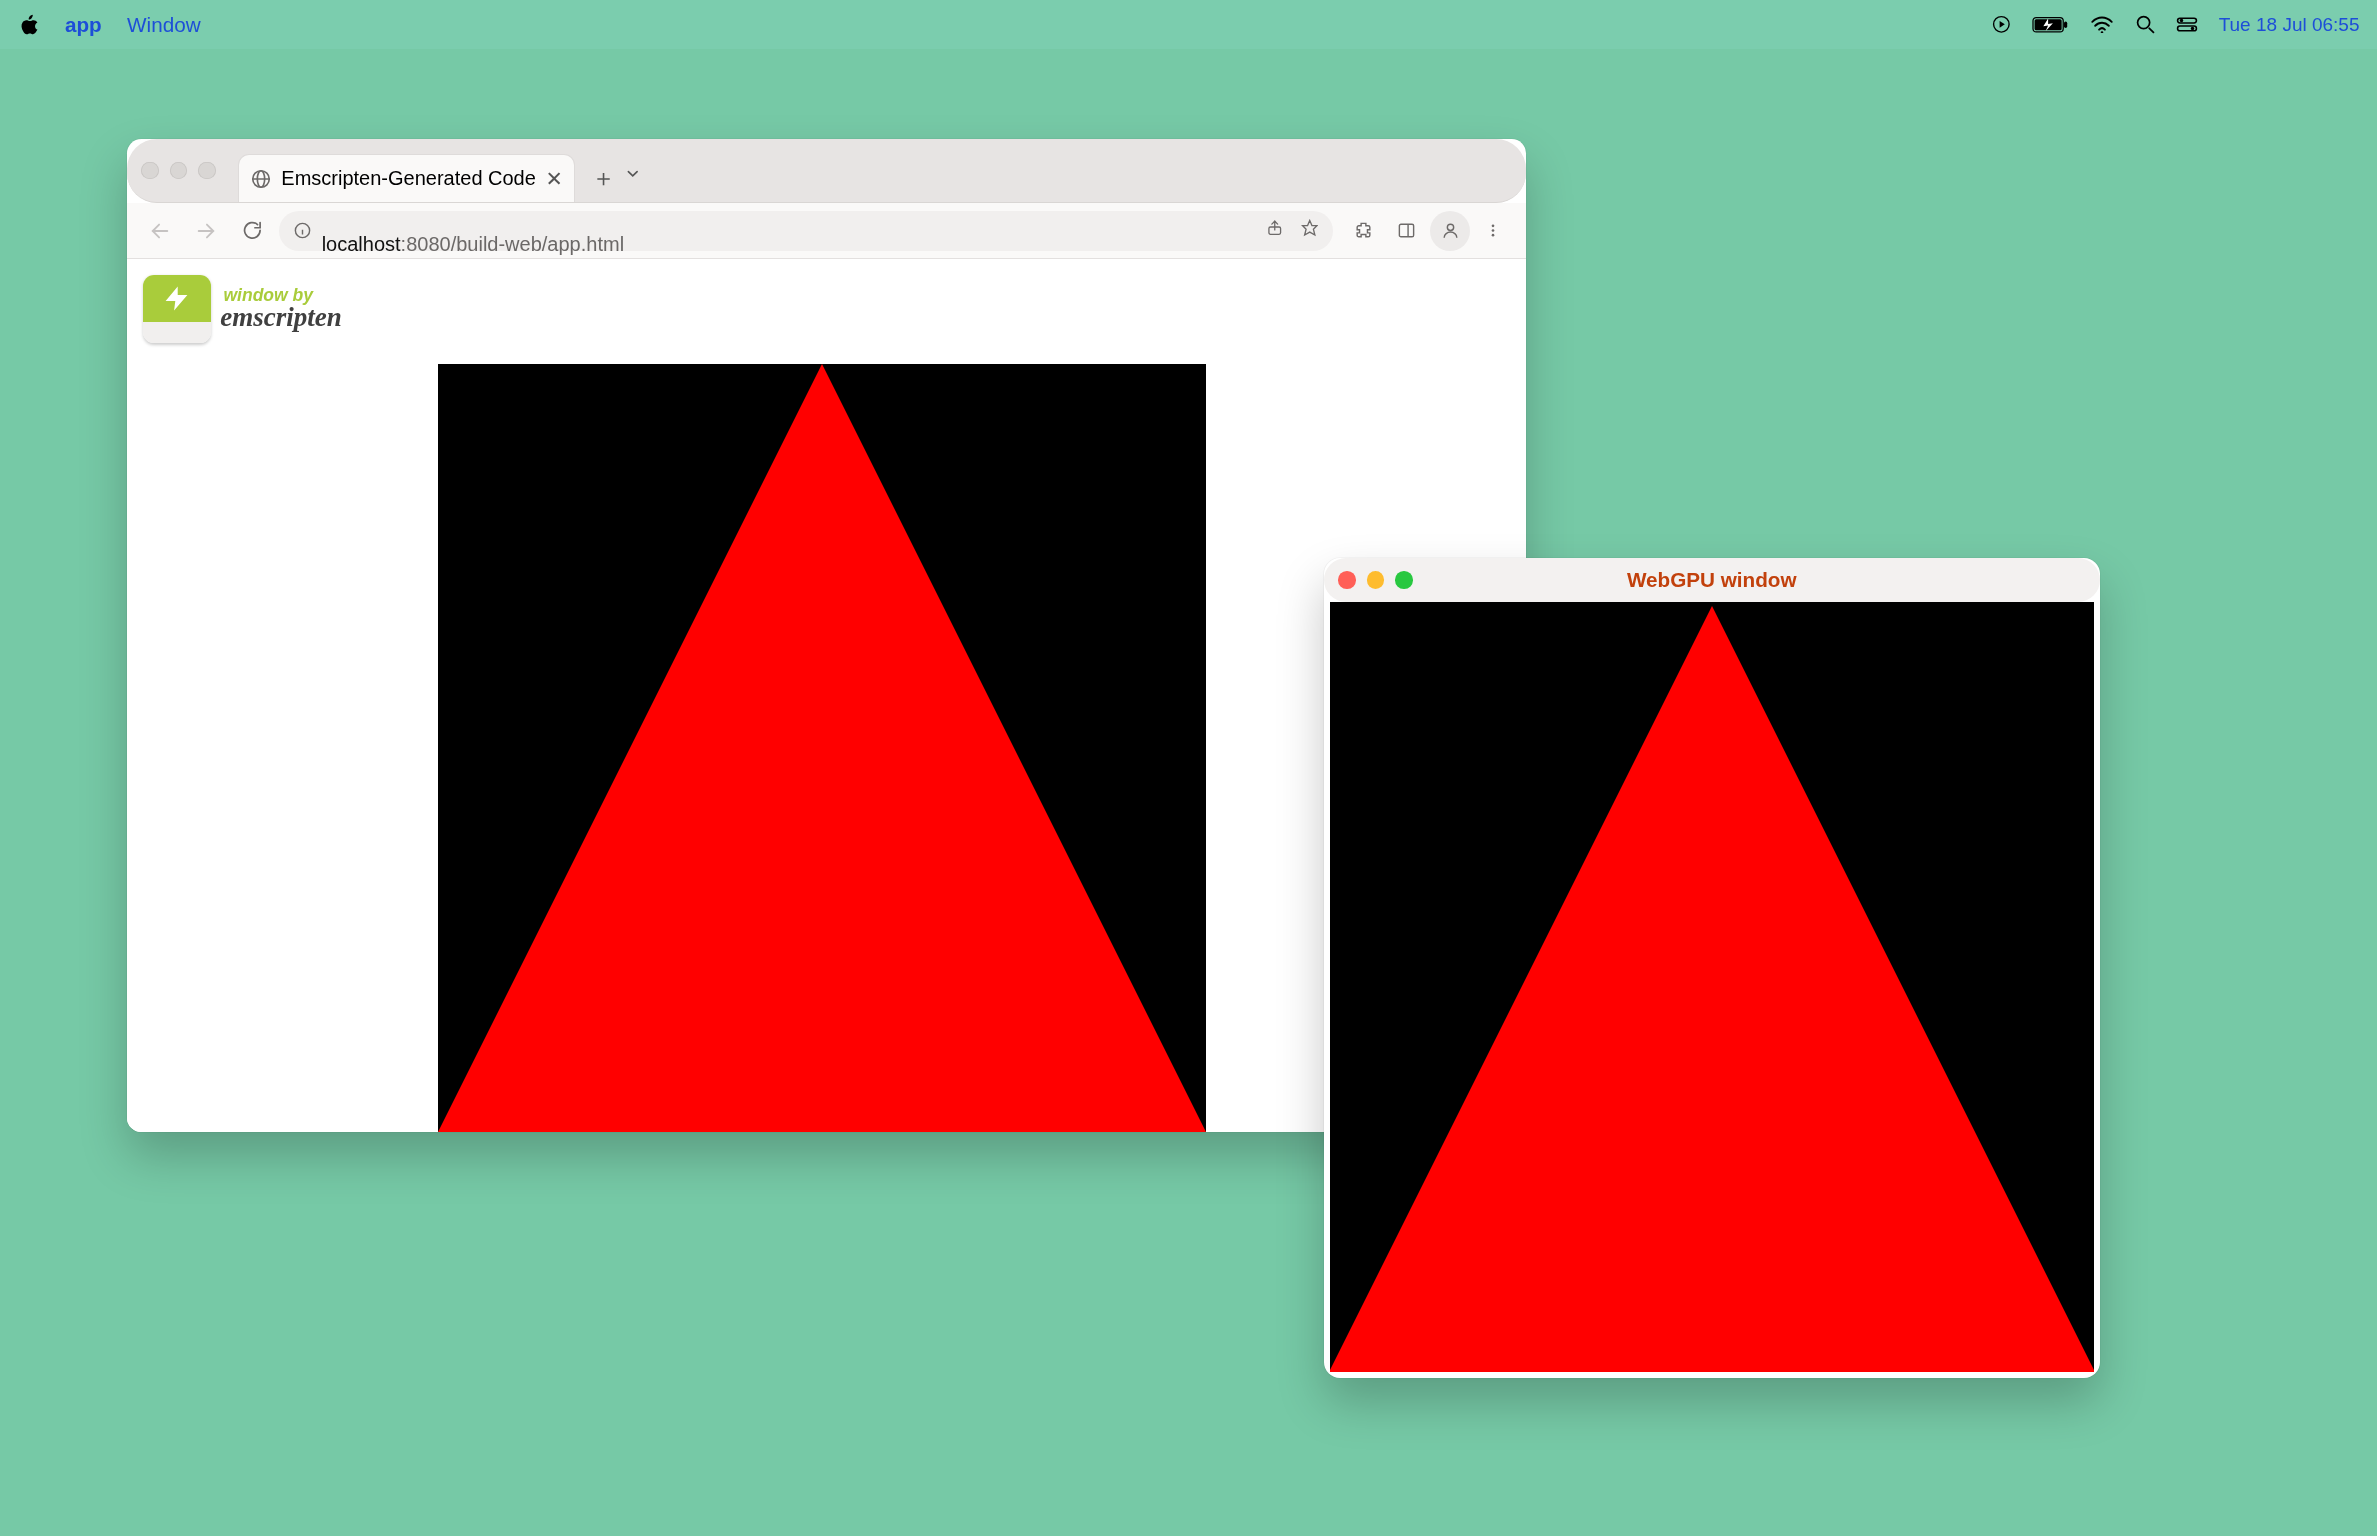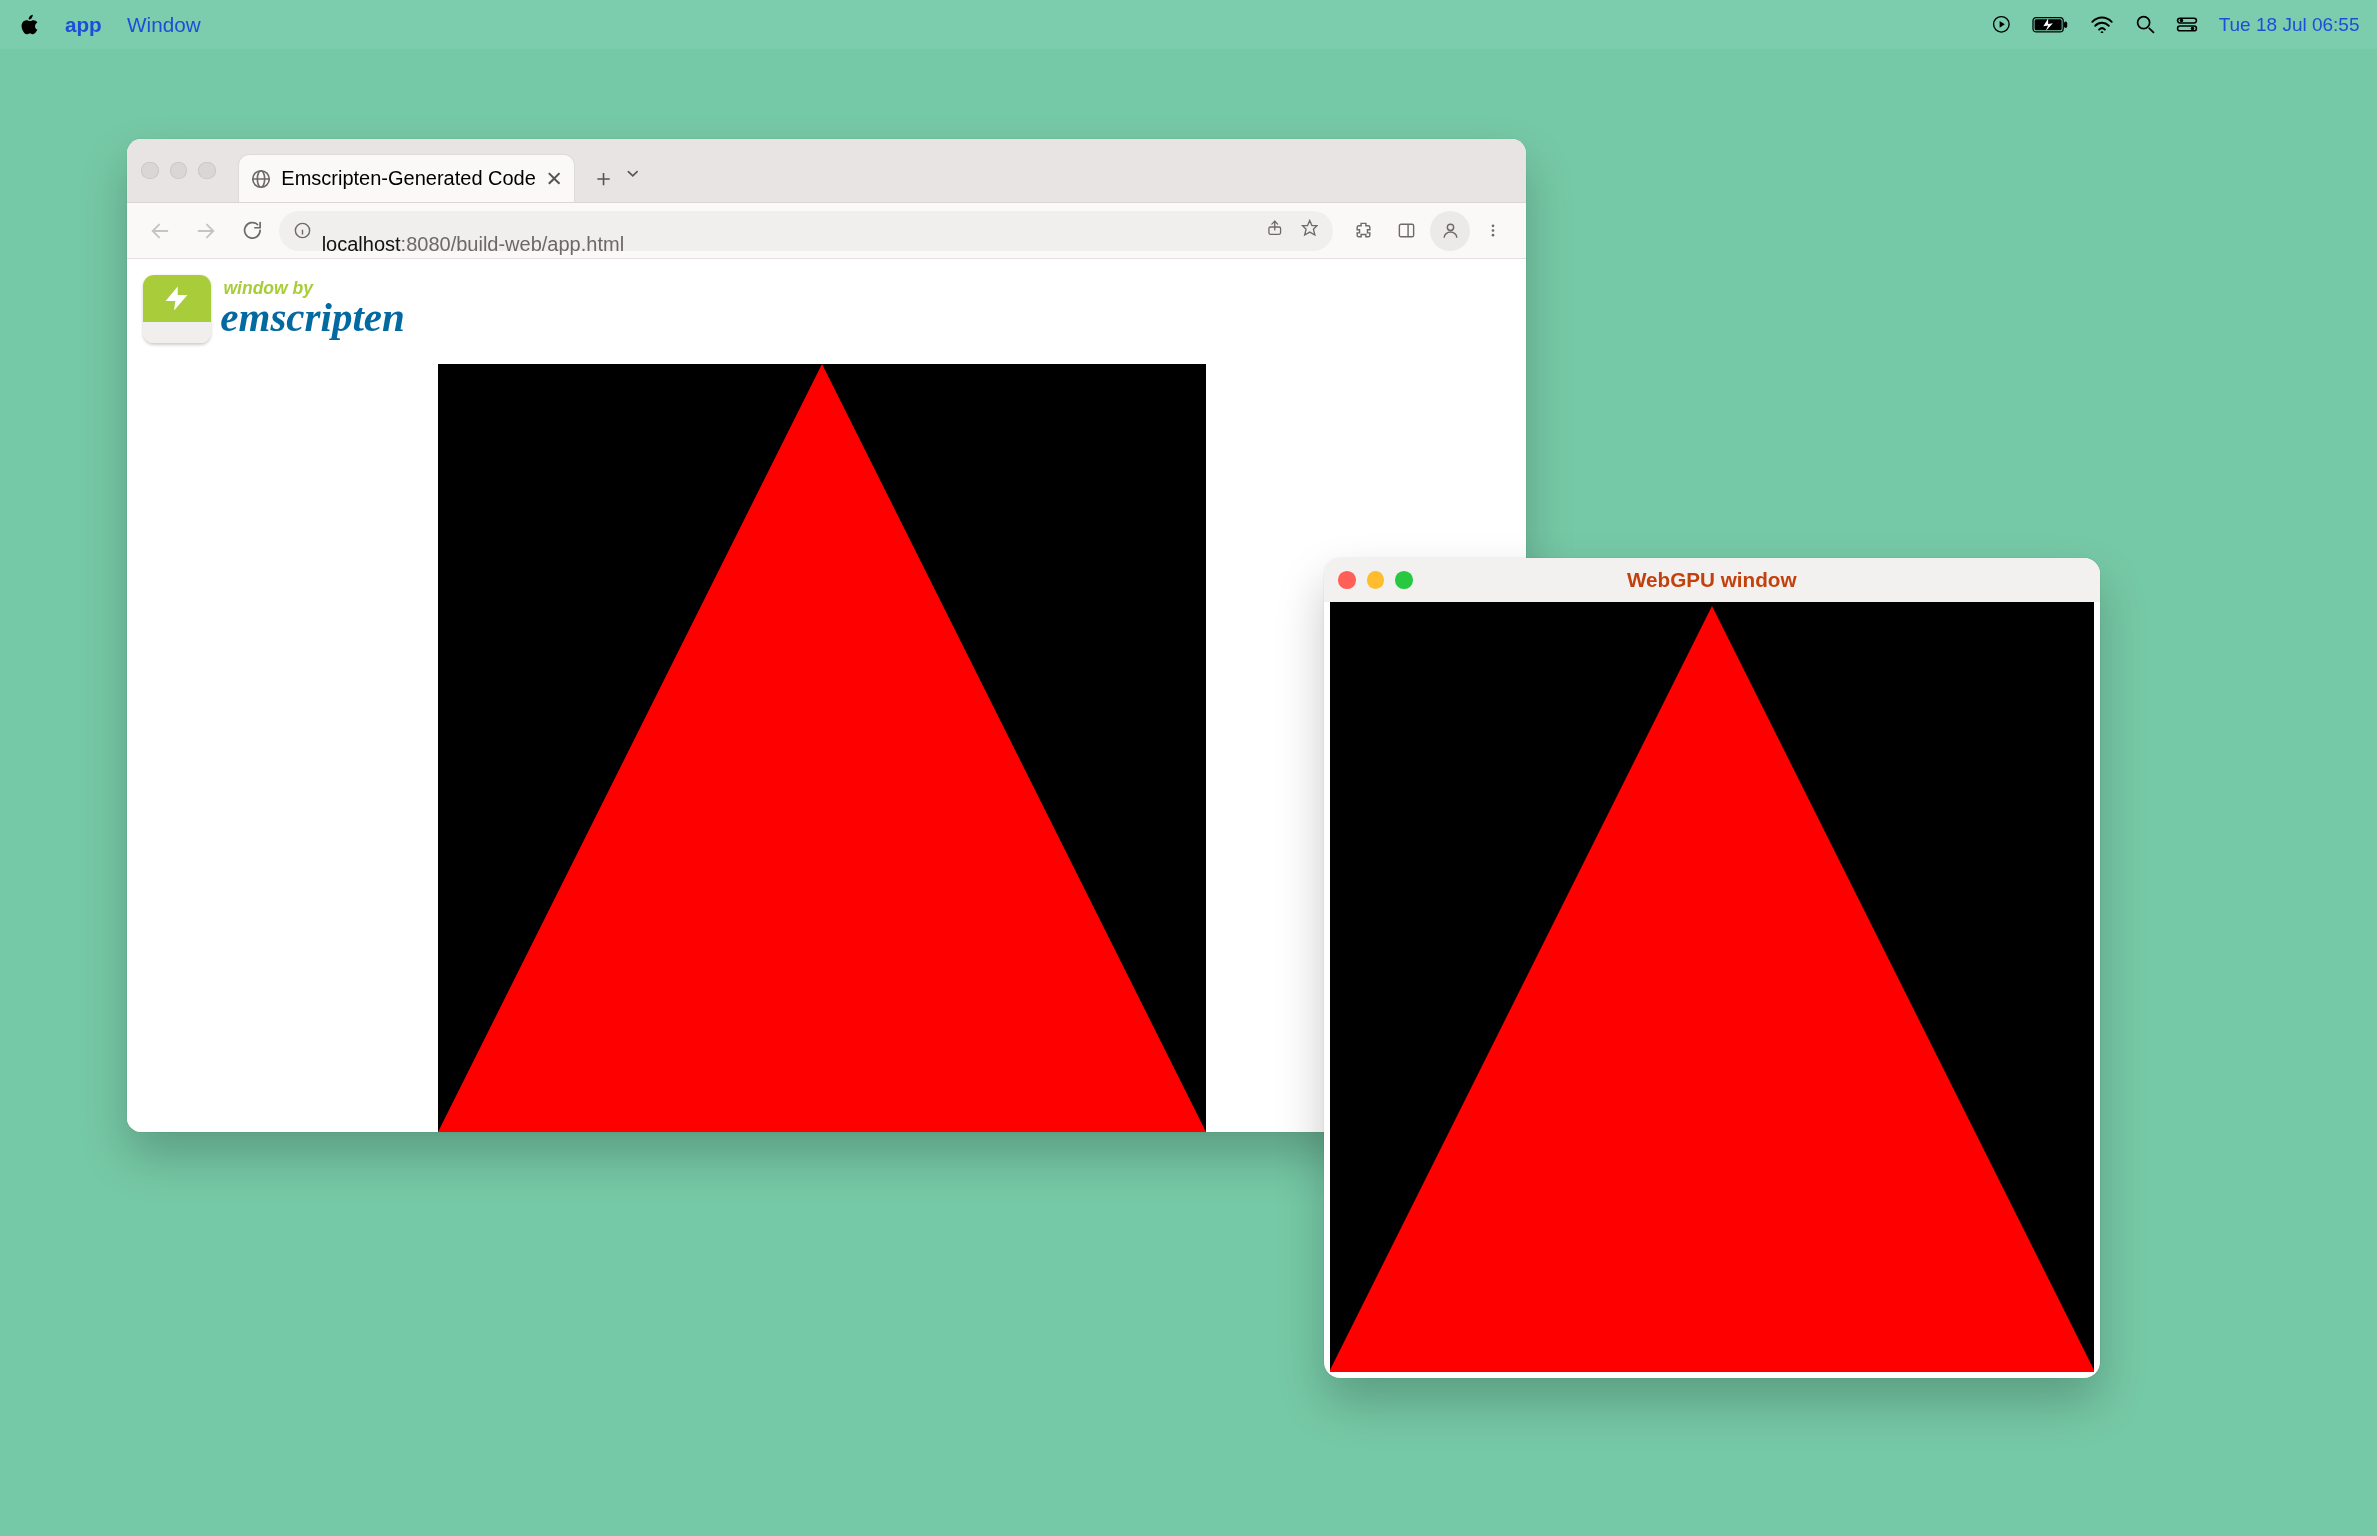--- a/index.html
+++ b/index.html
@@ -34,20 +34,21 @@
     border-radius: 14.3px;
     background:#fff;
     box-shadow: 0 24px 48px rgba(0,0,0,.22), 0 0 0 0.8px rgba(0,0,0,.04);
     overflow:hidden;
   }
   .titlebar {
     height: 32px;
     display:flex; align-items:center;
     padding: 0 14.3px;
     background:#f4f2f1;
+    border-radius:30px;
   }
   .traffic { display:flex; gap:11px; }
   .dot { width:17.5px; height:17.5px; border-radius:50%; }
   .dot.red    { background:#ff5f57; }
   .dot.yellow { background:#febc2e; }
   .dot.green  { background:#28c840; }
   .dot.inactive { background:#d9d6d4; box-shadow: inset 0 0 0 0.8px #c9c6c4; }
   .titlebar .title { flex:1; text-align:center; font-weight:600; font-size:20.7px; color:#c2410c; }
 
   
@@ -94,21 +95,21 @@
   .logo-icon {
     width:68px; height:68px; border-radius:11px; background:linear-gradient(#fff,#eee);
     box-shadow:0 1.6px 3.2px rgba(0,0,0,.2);
     display:flex; flex-direction:column; overflow:hidden;
   }
   .logo-icon .top { flex:1; background:#a9cc3b; display:flex;align-items:center;justify-content:center;}
   .logo-icon .top svg { width:29px; height:29px; fill:#fff;}
   .logo-icon .bottom { height:20.7px; background:#f1efee; }
   .logo-text { display:flex; flex-direction:column; line-height:1; }
   .logo-text .small { font-size:17.5px; font-weight:700; font-style:italic; color:#a9cc3b; padding-left:3.2px;}
-  .logo-text .big   { font-size:41px; font-weight:800; font-style:italic; color:#0369a1; font-family: Georgia, 'Times New Roman', serif;}
+  .logo-text .big   { font-size:27px; font-weight:800; font-style:italic; color:#404040; font-family: Georgia, 'Times New Roman', serif;}
 
   .canvas {
     position:absolute; background:#000;
     display:flex; align-items:flex-end; justify-content:center; overflow:hidden;
   }
   #chrome .canvas { left:311px; top:105px; width:768px; height:768px; }
   .triangle { width:0; height:0; }
   #chrome .triangle {
     border-left: 384px solid transparent;
     border-right: 384px solid transparent;

